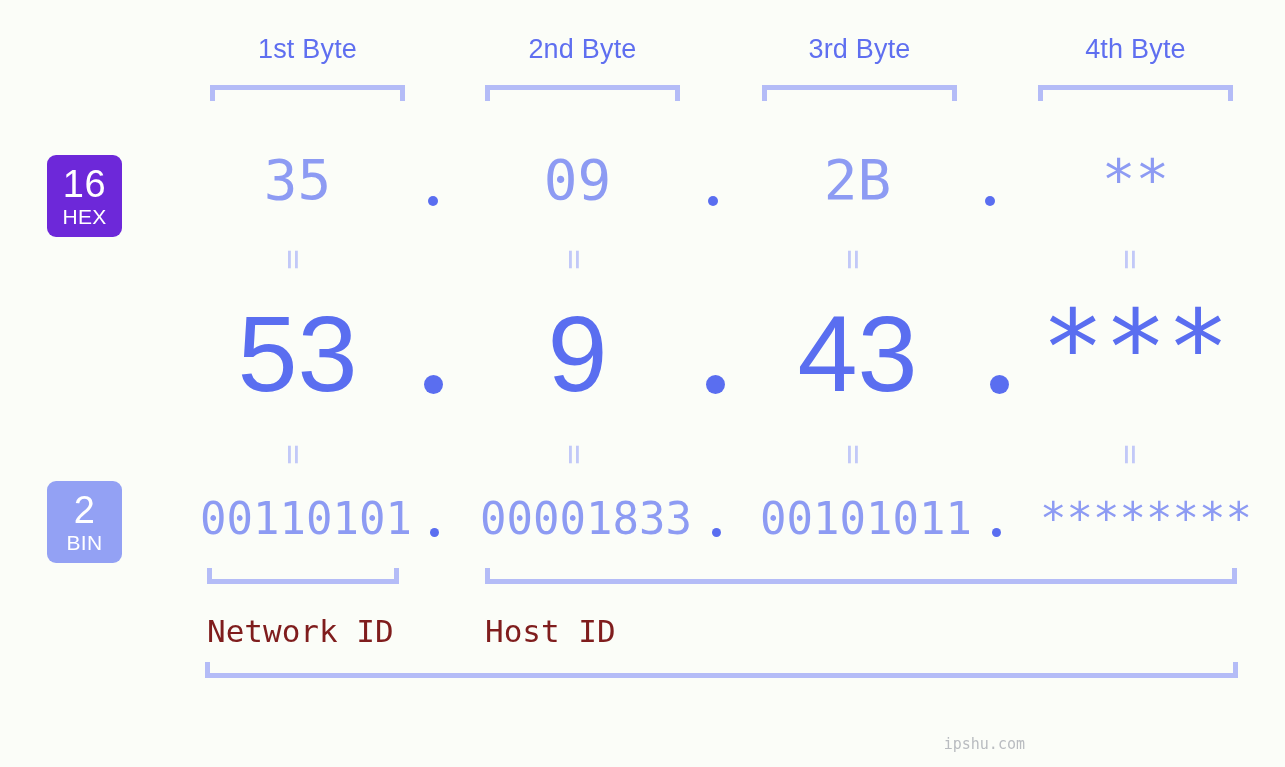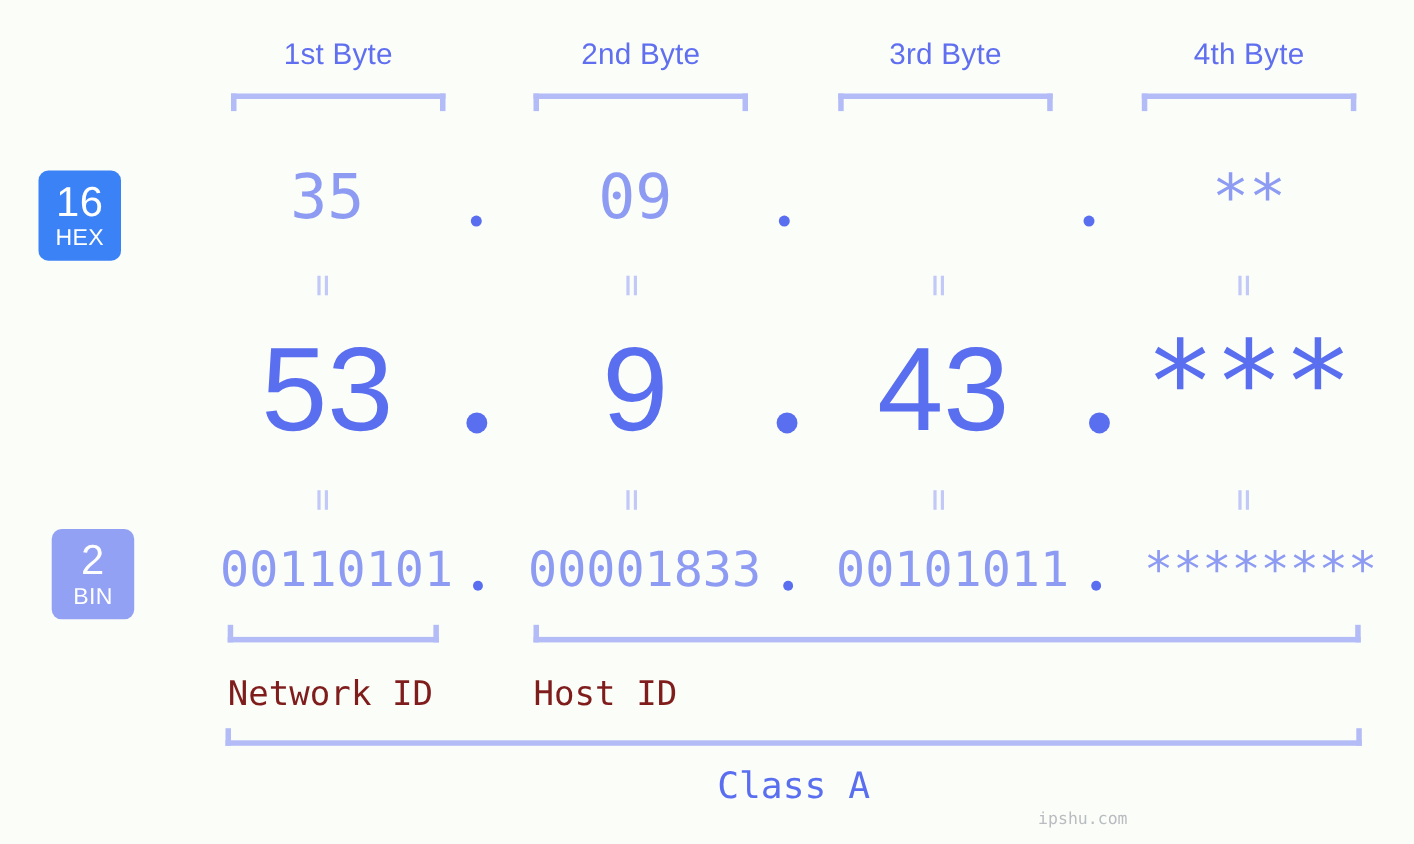--- a/index.html
+++ b/index.html
@@ -67,21 +67,21 @@
   .base-badge .num {
     font-size: 38px;
     font-weight: 400;
     letter-spacing: 0.5px;
   }
   .base-badge .lbl {
     font-size: 21px;
     margin-top: 3px;
     letter-spacing: 0.3px;
   }
-  .badge-hex { background: #3b82f6; top: 155px; left: 35px; }
+  .badge-hex { background: #6d28d9; top: 155px; left: 47px; }
   .badge-dec { background: #8a99f2; top: 316px; left: 47px; }
   .badge-bin { background: #93a1f4; top: 481px; left: 47px; }
 
   
   .val-hex {
     position: absolute;
     text-align: center;
     color: #8d9bf3;
     font-size: 56px;
     font-family: "DejaVu Sans Mono", monospace;
@@ -185,20 +185,21 @@
   </div>
   <div class="base-badge badge-bin">
     <span class="num">2</span>
     <span class="lbl">BIN</span>
   </div>
 
   <div class="val-hex" style="left:200px; width:195px;">35</div>
   <div class="dot dot-hex" style="left:428px;"></div>
   <div class="val-hex" style="left:480px; width:195px;">09</div>
   <div class="dot dot-hex" style="left:708px;"></div>
+  <div class="val-hex" style="left:760px; width:195px;">2B</div>
   <div class="dot dot-hex" style="left:985px;"></div>
   <div class="val-hex" style="left:1038px; width:195px;">**</div>
 
   <div class="eq" style="left:283px; top:243px; transform:rotate(90deg);">=</div>
   <div class="eq" style="left:564px; top:243px; transform:rotate(90deg);">=</div>
   <div class="eq" style="left:843px; top:243px; transform:rotate(90deg);">=</div>
   <div class="eq" style="left:1120px; top:243px; transform:rotate(90deg);">=</div>
 
   <div class="val-dec" style="left:200px; width:195px;">53</div>
   <div class="dot dot-dec" style="left:424px;"></div>
@@ -221,17 +222,16 @@
   <div class="dot dot-bin" style="left:992px;"></div>
   <div class="val-bin" style="left:1040px; width:200px;">********</div>
 
   <div class="bracket-up" style="left:207px; top:568px; width:192px;"></div>
   <div class="id-label" style="left:207px; top:613px; width:192px;">Network ID</div>
 
   <div class="bracket-up" style="left:485px; top:568px; width:752px;"></div>
   <div class="id-label" style="left:485px; top:613px; width:752px;">Host ID</div>
 
   <div class="bracket-up" style="left:205px; top:662px; width:1033px;"></div>
-  <div class="class-label" style="left:205px; top:694px; width:1033px;">Class A</div>
 
   <div class="watermark">ipshu.com</div>
 
 </div>
 
 </body></html>

